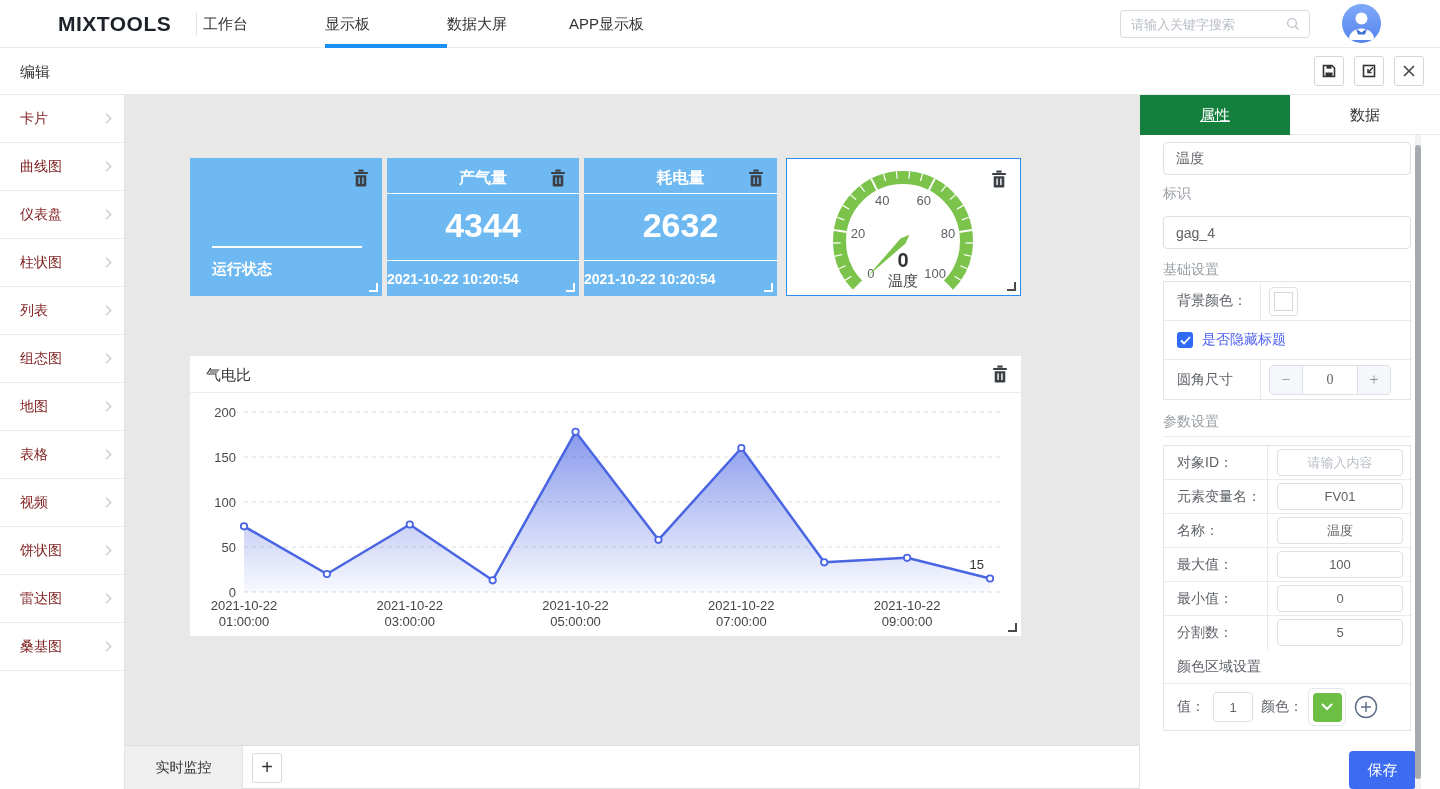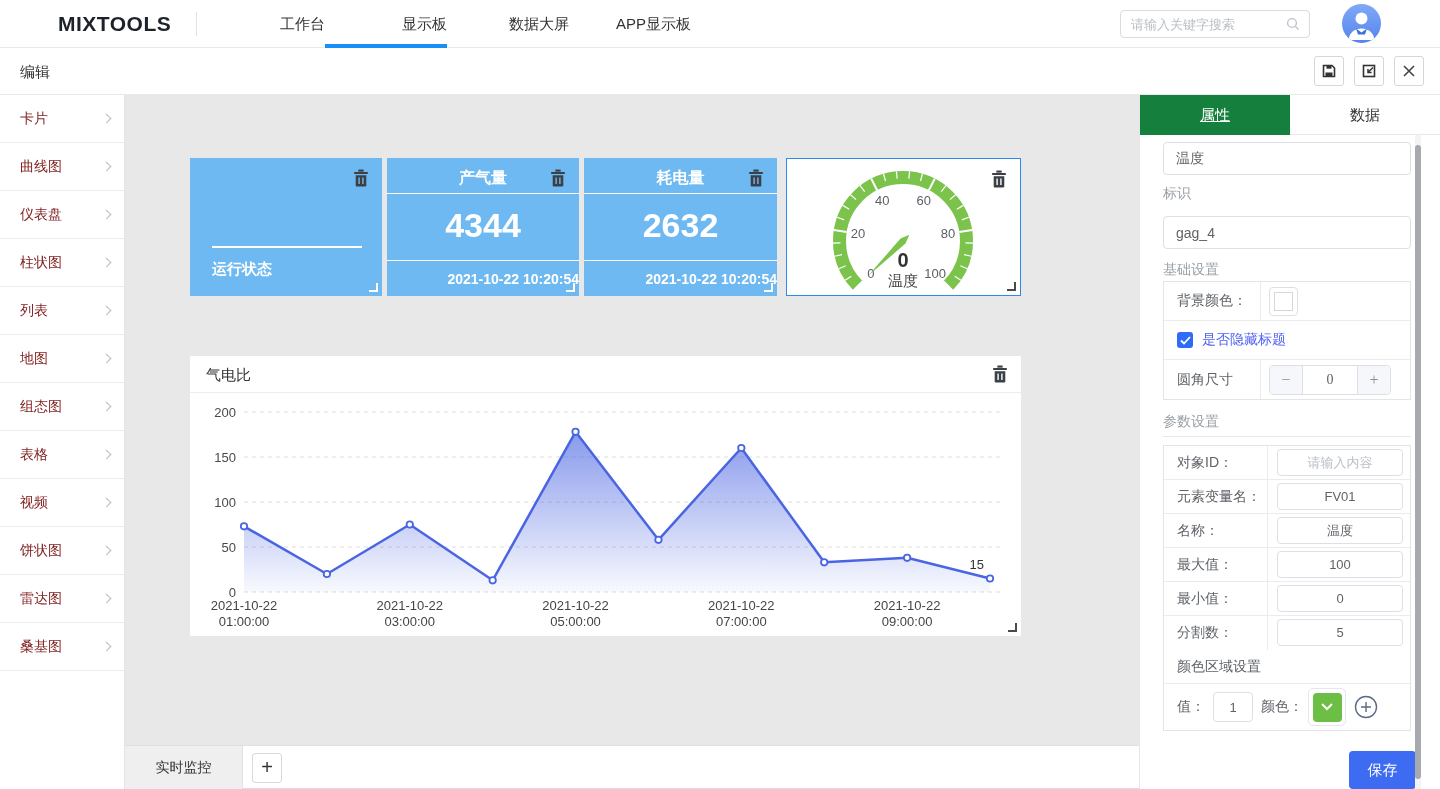--- a/index.html
+++ b/index.html
@@ -6,21 +6,21 @@
   html,body { width:1440px; height:789px; overflow:hidden; background:#fff;
     font-family:"Liberation Sans","DejaVu Sans",sans-serif; }
 
   
   .topnav { position:absolute; left:0; top:0; width:1440px; height:48px; background:#fff;
     border-bottom:1px solid #eaeaea; z-index:6; }
   .logo { position:absolute; left:58px; top:0; line-height:48px; font-size:21px; font-weight:bold;
     color:#1d2129; letter-spacing:.5px; }
   .nav-vdivider { position:absolute; left:196px; top:12px; width:1px; height:24px; background:#e3e3e3; }
   .nav-tabs { position:absolute; left:203px; top:0; height:48px; display:flex; }
-  .nav-tab { width:122px; text-align:right; line-height:48px; font-size:15px; color:#333;
+  .nav-tab { width:122px; text-align:left; line-height:48px; font-size:15px; color:#333;
     position:relative; cursor:pointer; }
   .nav-tab.active::after { content:""; position:absolute; left:0; right:0; bottom:0; height:4px;
     background:#1890f5; }
   .search-box { position:absolute; left:1120px; top:10px; width:190px; height:28px;
     border:1px solid #dcdcdc; border-radius:4px; background:#fff; }
   .search-box input { position:absolute; left:10px; top:1px; width:150px; height:24px; border:none;
     outline:none; font-size:13px; color:#666; font-family:inherit; }
   .search-box input::placeholder { color:#b9bfc7; }
   .search-icon { position:absolute; right:8px; top:5px; }
   .avatar { position:absolute; left:1342px; top:4px; width:39px; height:39px; border-radius:50%;
@@ -42,21 +42,21 @@
   .chev { width:7px; height:7px; border-top:1.5px solid #b7bcc4; border-right:1.5px solid #b7bcc4;
     transform:rotate(45deg); }
 
   
   .canvas { position:absolute; left:125px; top:95px; width:1014px; height:650px; background:#e8e8e8; }
   .bcard { position:absolute; top:63px; height:138px; background:#6fb9f2; color:#fff; }
   .bcard .card-header { height:36px; line-height:40px; text-align:center; font-size:16px;
     font-weight:bold; border-bottom:1px solid #fff; }
   .bcard .card-value { height:63px; line-height:63px; text-align:center; font-size:34px; font-weight:bold; }
   .bcard .card-footer { position:absolute; left:0; right:0; bottom:0; height:36px; line-height:36px;
-    text-align:right; font-size:14px; font-weight:bold; border-top:1px solid #fff; }
+    text-align:left; font-size:14px; font-weight:bold; border-top:1px solid #fff; }
   .trash-btn { position:absolute; right:13px; top:11px; width:16px; height:18px; cursor:pointer; z-index:2; }
   .resize-w { position:absolute; right:4px; bottom:4px; width:9px; height:9px;
     border-right:2px solid #fff; border-bottom:2px solid #fff; cursor:nwse-resize; }
   .resize-d { border-color:#4a4a4a; }
   .status-line { position:absolute; left:22px; right:20px; top:88px; height:2px; background:#fff; }
   .status-label { position:absolute; left:22px; top:102px; font-size:15px; font-weight:bold; }
   .gauge-card { position:absolute; left:661px; top:63px; width:235px; height:138px; background:#fff;
     border:1px solid #2b8ced; }
   .chart-card { position:absolute; left:65px; top:261px; width:831px; height:280px; background:#fff;padding-left:27px; }
   .chart-header { position:absolute; left:0; top:0; right:0; height:37px; border-bottom:1px solid #ececec; }
@@ -187,25 +187,25 @@
     </div>
     <div class="side-item">
       <span>柱状图</span>
       <span class="chev"></span>
     </div>
     <div class="side-item">
       <span>列表</span>
       <span class="chev"></span>
     </div>
     <div class="side-item">
+      <span>组态图</span>
+      <span class="chev"></span>
+    </div>
+    <div class="side-item">
       <span>地图</span>
-      <span class="chev"></span>
-    </div>
-    <div class="side-item">
-      <span>组态图</span>
       <span class="chev"></span>
     </div>
     <div class="side-item">
       <span>表格</span>
       <span class="chev"></span>
     </div>
     <div class="side-item">
       <span>视频</span>
       <span class="chev"></span>
     </div>

